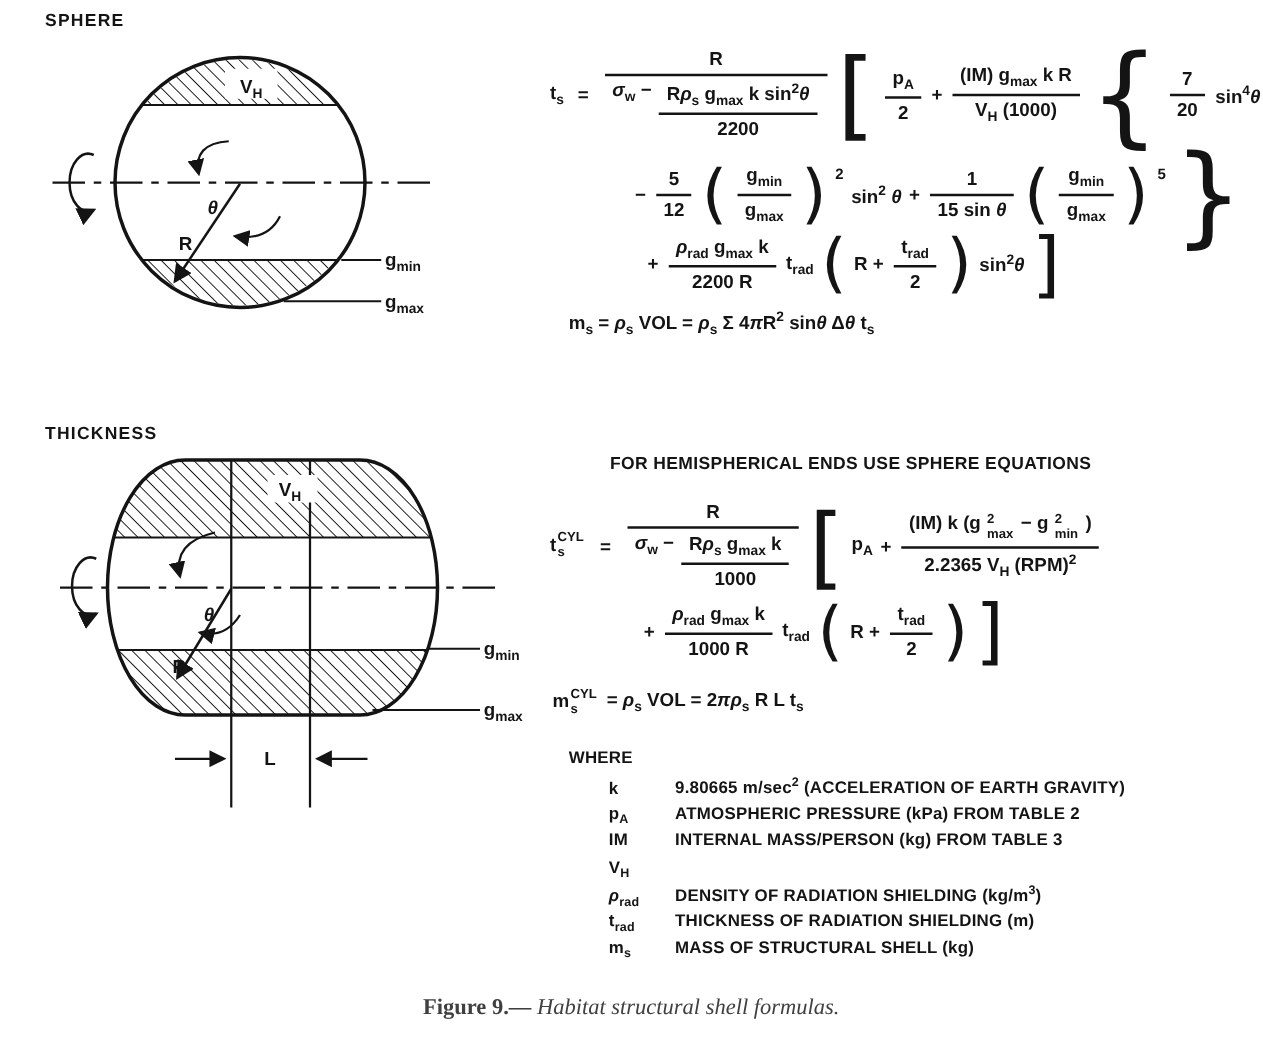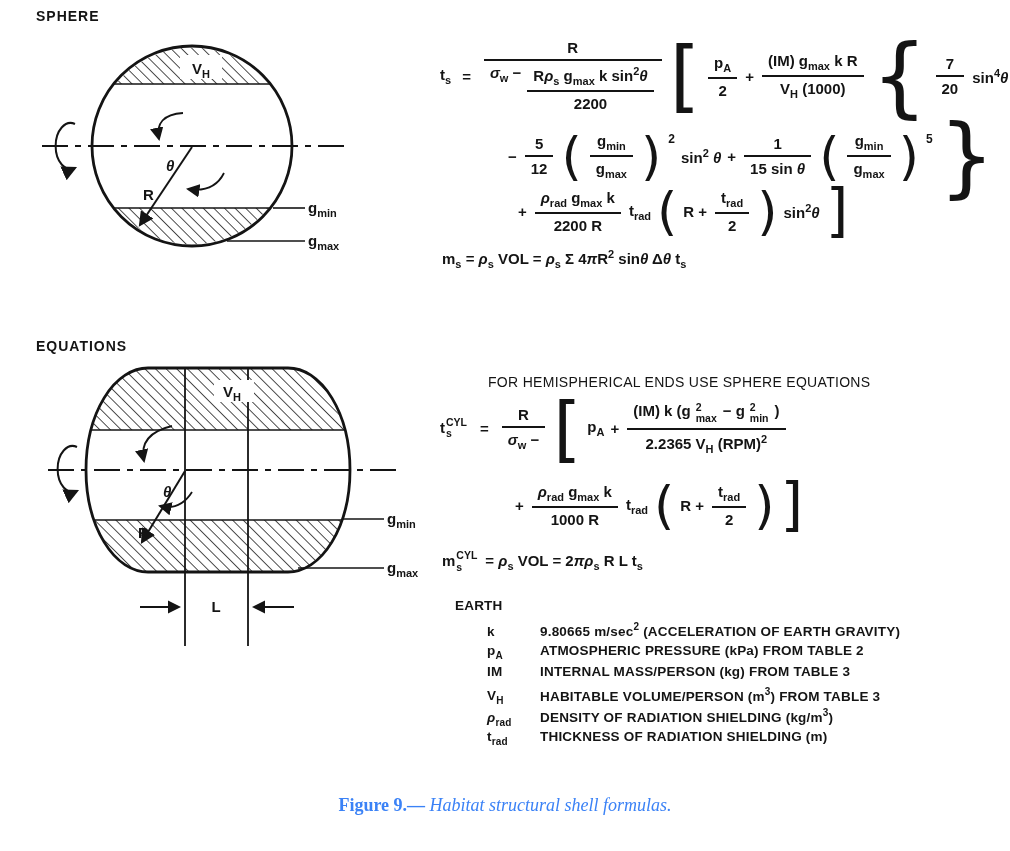--- a/index.html
+++ b/index.html
@@ -1,20 +1,20 @@
 <!DOCTYPE html>
 <html><head>
 <meta charset="utf-8">
 <style>
   html,body { margin:0; padding:0; }
   body { width:1010px; height:851px; background:#ffffff; color:#141414;
          font-family:"Liberation Sans", sans-serif; position:relative; overflow:hidden; }
   .abs { position:absolute; }
   .seclabel { font-weight:700; font-size:14px; letter-spacing:1px;text-align:right; }
-  .note { font-weight:400; font-size:14px; letter-spacing:.3px;margin-top:12px; }
+  .note { font-weight:700; font-size:14px; letter-spacing:.3px; }
   .eqblock { font-size:15px; font-weight:700; }
   .eqrow { position:absolute; display:flex; align-items:center; gap:6px; white-space:nowrap; }
   .t { white-space:nowrap; }
   sub { font-size:11px; }
   sup { font-size:11px; }
   i { font-style:italic; }
   
   .fr { display:inline-flex; flex-direction:column; align-items:center; vertical-align:middle; margin:0 2px; }
   .fr > .n { align-self:stretch; text-align:center; border-bottom:2px solid #141414; padding:1px 6px 3px; }
   .fr > .d { align-self:stretch; text-align:center; padding:3px 6px 1px; }
@@ -32,21 +32,21 @@
   .ss { display:inline-flex; flex-direction:column; align-items:flex-start; font-size:10.5px;
         line-height:1.1; vertical-align:middle; margin:0 2px 0 1px; font-weight:700; }
   
   .where { font-size:13.5px; font-weight:700; letter-spacing:.2px; }
   .wtitle { margin-bottom:8px; }
   .wrow { display:flex; align-items:baseline; height:21.5px; }
   .wsym { margin-left:32px; width:53px; flex:none; }
   .wdef sup, .wsym sub, .wdef sub { font-size:10px; }
   
   .caption { left:0; width:1010px; text-align:center; font-family:"Liberation Serif", serif;
-             font-size:18px; color:#3b82f6; }
+             font-size:18px; color:#404040; }
   .caption .cb { font-weight:700; }
   .caption .ci { font-style:italic; }
   svg text { font-family:"Liberation Sans", sans-serif; font-weight:700; font-size:15px; fill:#141414; }
   svg .svgsub { font-size:11px; }
 </style>
 </head>
 <body>
 
 <div class="abs seclabel" style="left:36px; top:8px;">SPHERE</div>
 
@@ -164,26 +164,26 @@
     <span class="t">R +</span>
     <span class="fr">
       <span class="n">t<sub>rad</sub></span>
       <span class="d">2</span>
     </span>
     <span class="dl dl-52">)</span>
     <span class="t">sin<sup>2</sup><i>θ</i></span>
     <span class="dl dl-58">]</span>
   </div>
 
-  <div class="eqrow" style="left:2px; top:218px;">
+  <div class="eqrow" style="left:15px; top:218px;">
     <span class="t">m<sub>s</sub> = <i>ρ</i><sub>s</sub> VOL = <i>ρ</i><sub>s</sub> Σ 4<i>π</i>R<sup>2</sup> sin<i>θ</i> Δ<i>θ</i> t<sub>s</sub></span>
   </div>
 </div>
 
-<div class="abs seclabel" style="left:36px; top:338px;">EQUATIONS</div>
+<div class="abs seclabel" style="left:36px; top:338px;">THICKNESS</div>
 
 <svg class="abs" style="left:30px; top:350px;" width="430" height="300" viewBox="0 0 430 300">
   <defs>
     <clipPath id="cylClip">
       <path d="M 118 18 L 258 18 A 62 102 0 0 1 258 222 L 118 222 A 62 102 0 0 1 118 18 Z"></path>
     </clipPath>
   </defs>
 
   <line x1="18" y1="120" x2="368" y2="120" stroke="#141414" stroke-width="1.8" stroke-dasharray="26 7 6 7"></line>
 
@@ -226,20 +226,24 @@
   <div class="eqrow" style="left:0; top:50px;">
     <span class="t"><span>t</span><span class="ss">
           <span>CYL</span>
           <span>s</span>
         </span></span>
     <span class="t eqsign">=</span>
     <span class="fr">
       <span class="n">R</span>
       <span class="d dflex">
         <span class="t"><i>σ</i><sub>w</sub> −</span>
+        <span class="fr">
+          <span class="n">R<i>ρ</i><sub>s</sub> g<sub>max</sub> k</span>
+          <span class="d">1000</span>
+        </span>
       </span>
     </span>
     <span class="dl dl-72">[</span>
     <span class="t">p<sub>A</sub></span>
     <span class="t">+</span>
     <span class="fr">
       <span class="n nflex">
         <span class="t">(IM) k (g</span>
           <span class="ss">
             <span>2</span>
@@ -276,42 +280,45 @@
   <div class="eqrow" style="left:2px; top:200px;">
     <span class="t"><span>m</span><span class="ss">
           <span>CYL</span>
           <span>s</span>
         </span></span>
     <span class="t">= <i>ρ</i><sub>s</sub> VOL = 2<i>πρ</i><sub>s</sub> R L t<sub>s</sub></span>
   </div>
 </div>
 
 <div class="abs where" style="left:455px; top:598px; width:555px;">
-  <div class="wtitle">EARTH</div>
+  <div class="wtitle">WHERE</div>
   <div class="wrow">
     <span class="wsym">k</span>
     <span class="wdef">9.80665 m/sec<sup>2</sup> (ACCELERATION OF EARTH GRAVITY)</span>
   </div>
   <div class="wrow">
     <span class="wsym">p<sub>A</sub></span>
     <span class="wdef">ATMOSPHERIC PRESSURE (kPa) FROM TABLE 2</span>
   </div>
   <div class="wrow">
     <span class="wsym">IM</span>
     <span class="wdef">INTERNAL MASS/PERSON (kg) FROM TABLE 3</span>
   </div>
   <div class="wrow">
     <span class="wsym">V<sub>H</sub></span>
-    <span class="wdef">HABITABLE VOLUME/PERSON (m<sup>3</sup>) FROM TABLE 3</span>
   </div>
   <div class="wrow">
     <span class="wsym"><i>ρ</i><sub>rad</sub></span>
     <span class="wdef">DENSITY OF RADIATION SHIELDING (kg/m<sup>3</sup>)</span>
   </div>
   <div class="wrow">
     <span class="wsym">t<sub>rad</sub></span>
     <span class="wdef">THICKNESS OF RADIATION SHIELDING (m)</span>
+  </div>
+  <div class="wrow">
+    <span class="wsym">m<sub>s</sub></span>
+    <span class="wdef">MASS OF STRUCTURAL SHELL (kg)</span>
   </div>
 </div>
 
 <div class="abs caption" style="top:795px;">
   <span class="cb">Figure 9.—</span><span class="ci"> Habitat structural shell formulas.</span>
 </div>
 
 </body></html>

